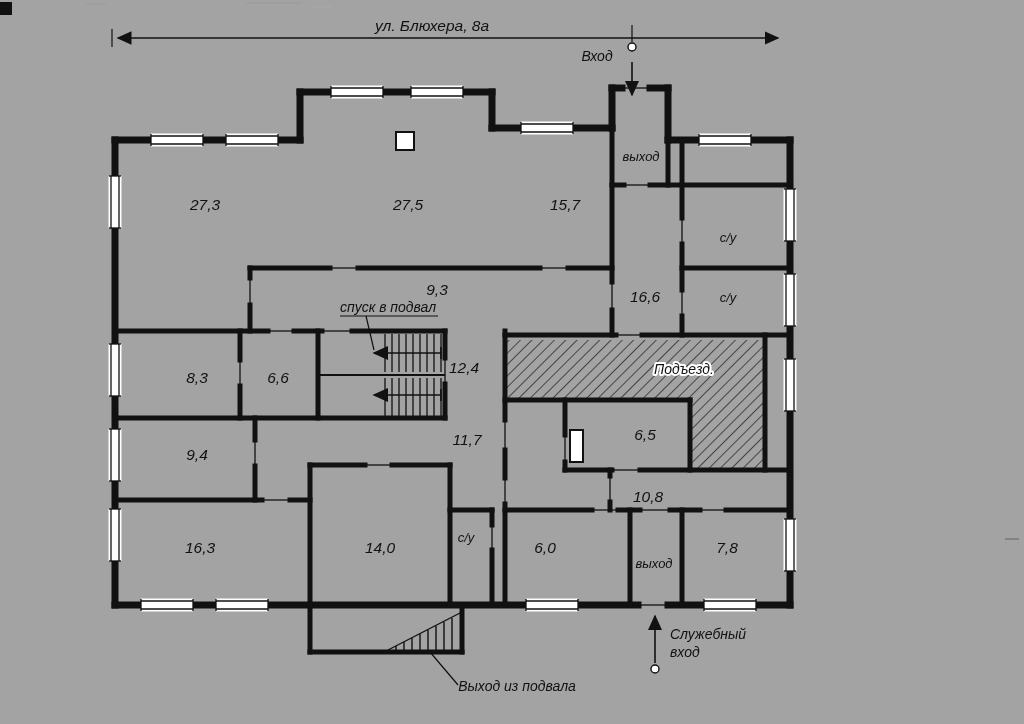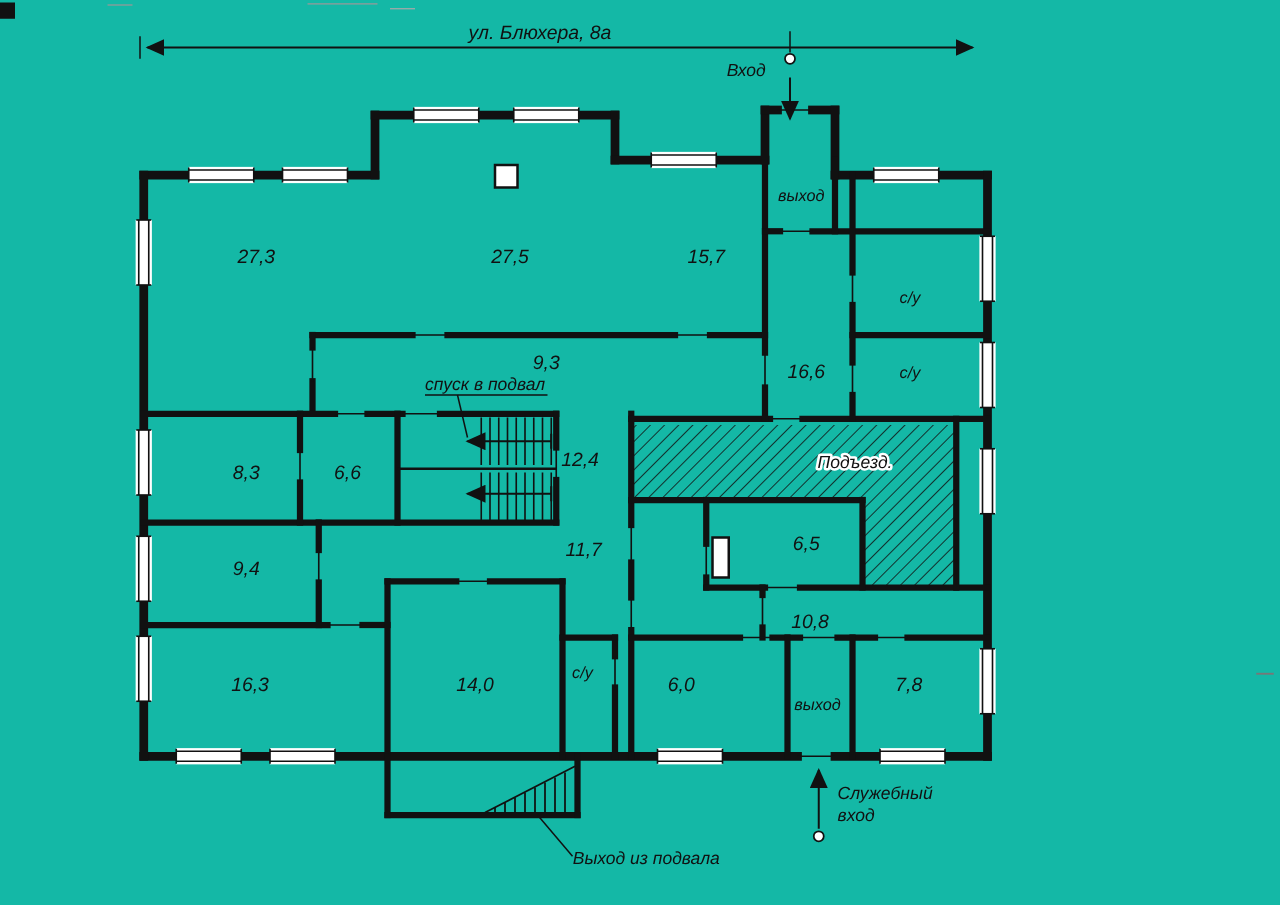--- a/index.html
+++ b/index.html
@@ -1,16 +1,16 @@
 <!DOCTYPE html>
 <html><head>
 <meta charset="utf-8">
 <style>
   html,body{margin:0;padding:0;background:#fff;}
-  .page{position:relative;width:1024px;height:724px;background:#14b8a6;overflow:hidden;}
+  .page{position:relative;width:1024px;height:724px;background:#a3a3a3;overflow:hidden;}
   svg{position:absolute;left:0;top:0;}
   text{font-family:"Liberation Sans",sans-serif;font-style:italic;fill:#111;text-anchor:middle;}
   .s15{font-size:15.5px;}
   .s14{font-size:14px;}
   .s13{font-size:13px;}
   .start{text-anchor:start;}
   .halo{paint-order:stroke;stroke:#ffffff;stroke-width:4px;stroke-linejoin:round;}
 </style>
 </head>
 <body>

